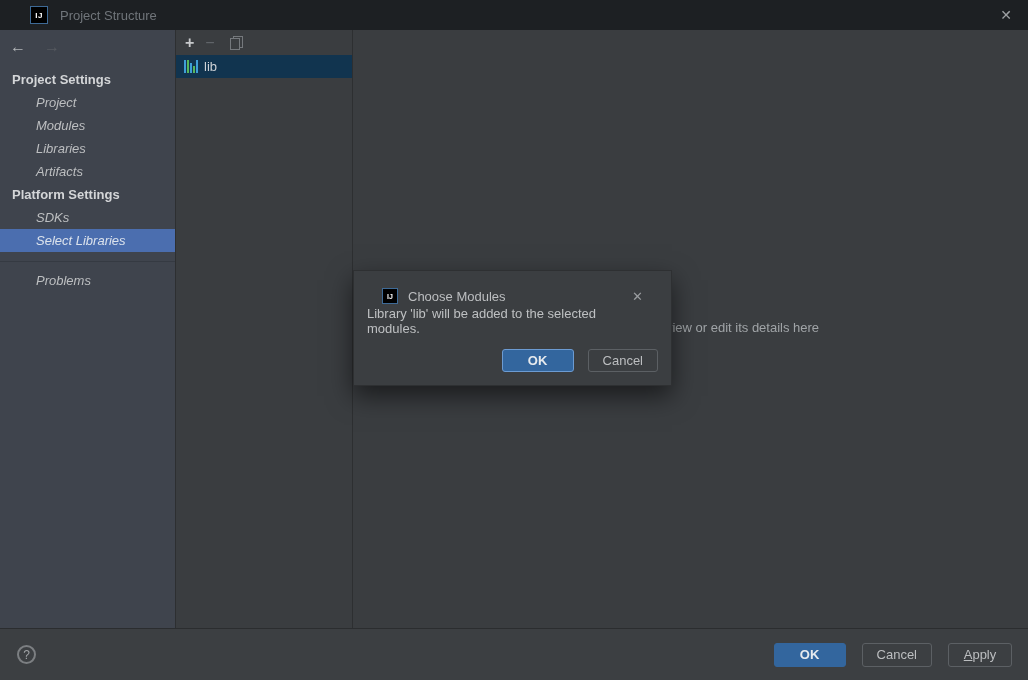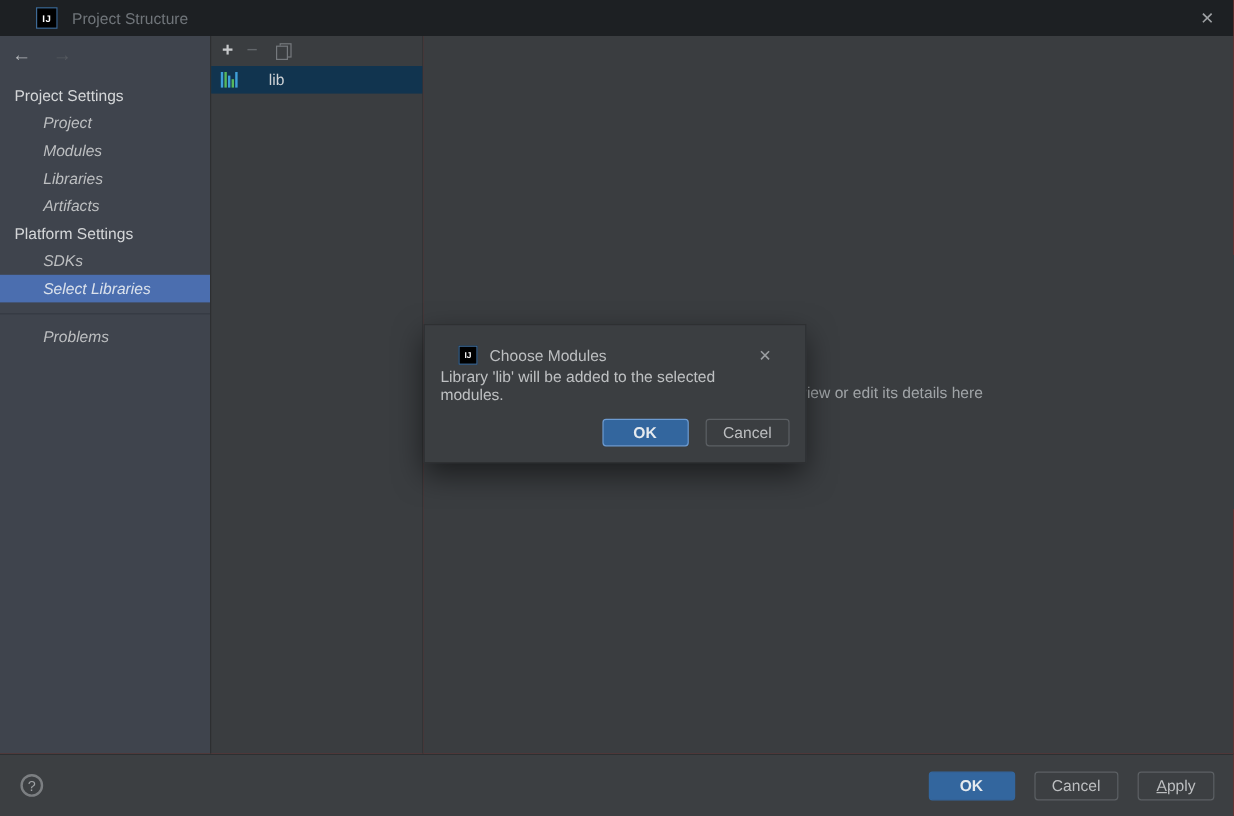--- a/index.html
+++ b/index.html
@@ -1,19 +1,19 @@
 <!DOCTYPE html>
 <html><head>
 <meta charset="utf-8">
 <style>
   * { margin:0; padding:0; box-sizing:border-box; }
   html,body { background:#222; }
   body { font-family:"Liberation Sans", sans-serif; }
   .window{
-    position:relative; width:1028px; height:680px; background:#ef4444;
+    position:relative; width:1028px; height:680px; background:#6d28d9;
     overflow:hidden; font-size:13px; color:#bdbfc1;
   }
   
   .titlebar{
     position:absolute; left:0; top:0; width:1028px; height:30px;
     background:#1d2023; display:flex; align-items:center;
   }
   .app-badge{
     width:18px; height:18px; margin-left:30px; background:#000;
     border:1px solid #3e6a96; display:flex; align-items:center; justify-content:center;
@@ -27,21 +27,21 @@
   .sidebar{
     position:absolute; left:0; top:30px; width:175px; height:598px;
     background:#3f444d;
   }
   .nav-arrows{ display:flex; align-items:center; padding:8px 0 2px 10px; gap:18px; }
   .arrow-back{ color:#b4b7ba; font-size:16px; }
   .arrow-fwd{ color:#565a60; font-size:16px; }
   .side-list{ margin-top:10px; }
   .side-header{
     height:23px; line-height:23px; padding-left:12px;
-    color:#d4d6d8; font-weight:normal;
+    color:#d4d6d8; font-weight:bold;
   }
   .side-item{
     height:23px; line-height:23px; padding-left:36px; color:#bdbfc1; cursor:default;font-style:italic;
   }
   .side-item.selected{ background:#4b6eaf; color:#dbe2ec; }
   .side-sep{ border-top:1px solid #353a42; margin:9px 0 7px 0; }
   
   .lib-panel{
     position:absolute; left:175px; top:30px; width:178px; height:598px;
     background:#3a3d40; border-left:1px solid #2d2f31; border-right:1px solid #2d2f31;
@@ -53,21 +53,21 @@
   .tb-copy::before{
     content:""; position:absolute; right:0; top:0; width:8px; height:10px;
     border:1px solid #75797d;
   }
   .tb-copy::after{
     content:""; position:absolute; left:0; bottom:0; width:8px; height:10px;
     border:1px solid #75797d; background:#3a3d40;
   }
   .lib-row{
     height:23px; display:flex; align-items:center; background:#11344f;
-    padding-left:8px; color:#ced2d6; cursor:default;gap:20px;
+    padding-left:8px; color:#ced2d6; cursor:default;
   }
   .lib-icon{ display:flex; align-items:flex-end; gap:1px; height:13px; margin-right:6px; }
   .lib-icon i{ display:block; width:2px; }
   .lib-icon i:nth-child(1){ height:13px; background:#3f9fd8; }
   .lib-icon i:nth-child(2){ height:13px; background:#57b85c; }
   .lib-icon i:nth-child(3){ height:10px; background:#3f9fd8; }
   .lib-icon i:nth-child(4){ height:7px;  background:#57b85c; }
   .lib-icon i:nth-child(5){ height:13px; background:#3f9fd8; }
   
   .detail-panel{

